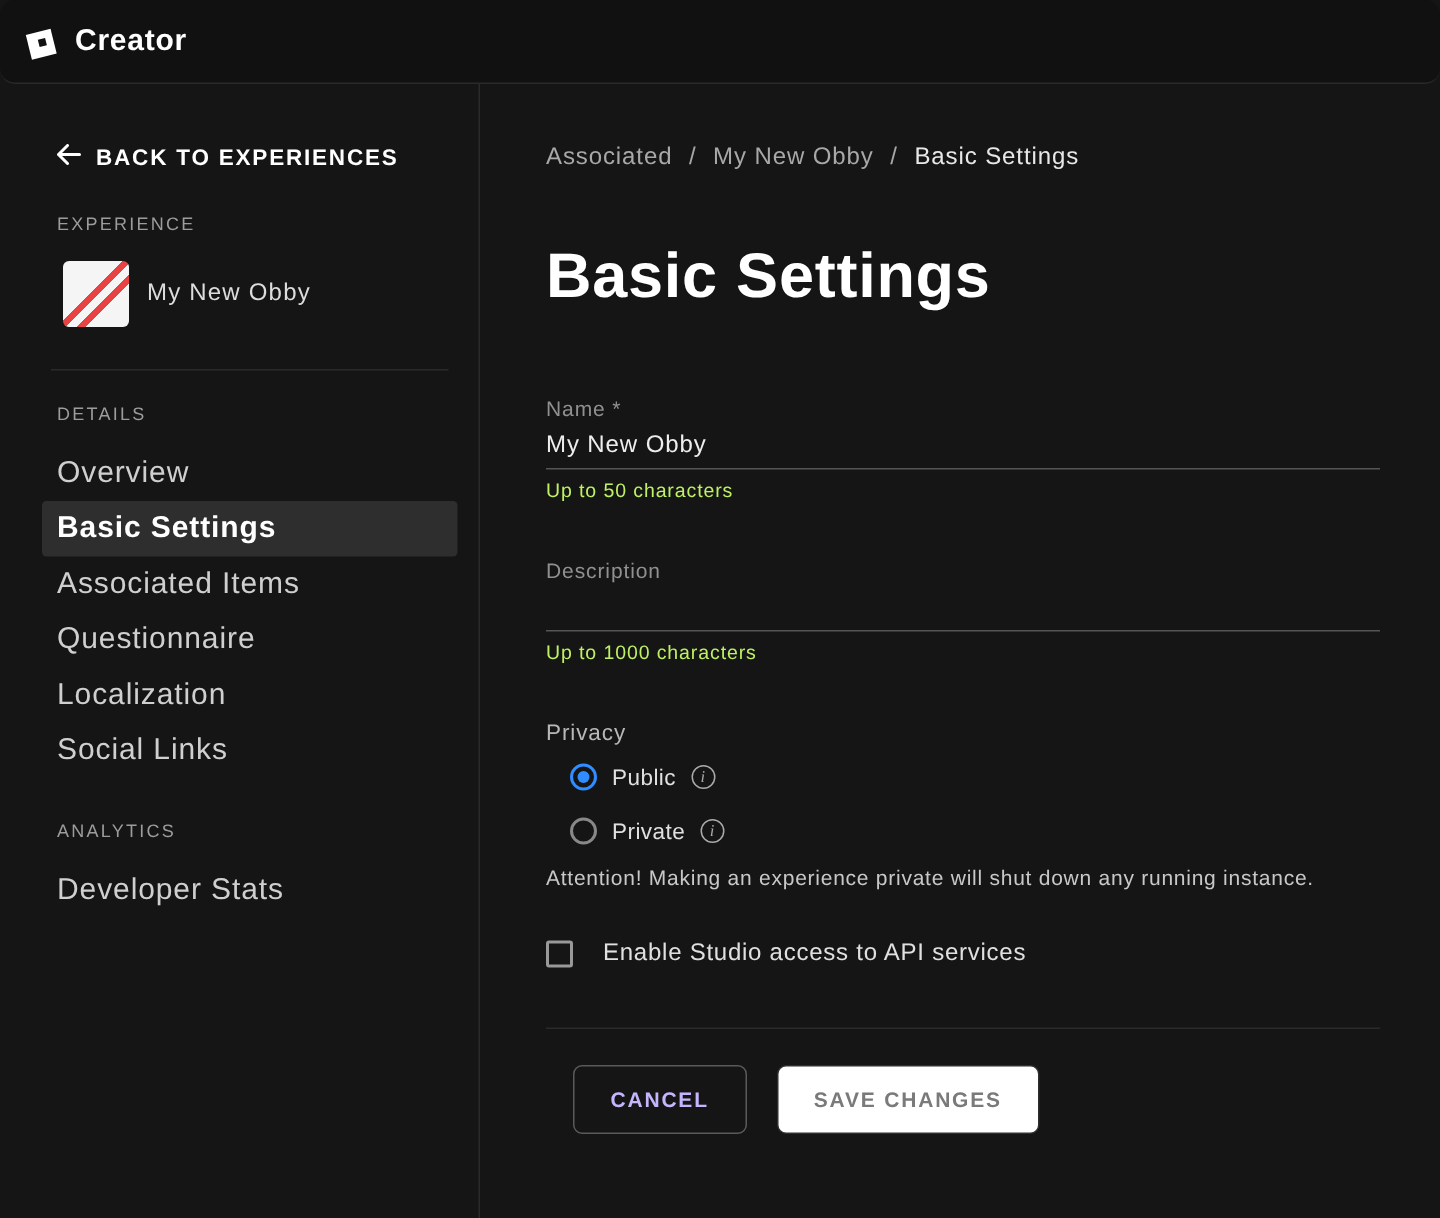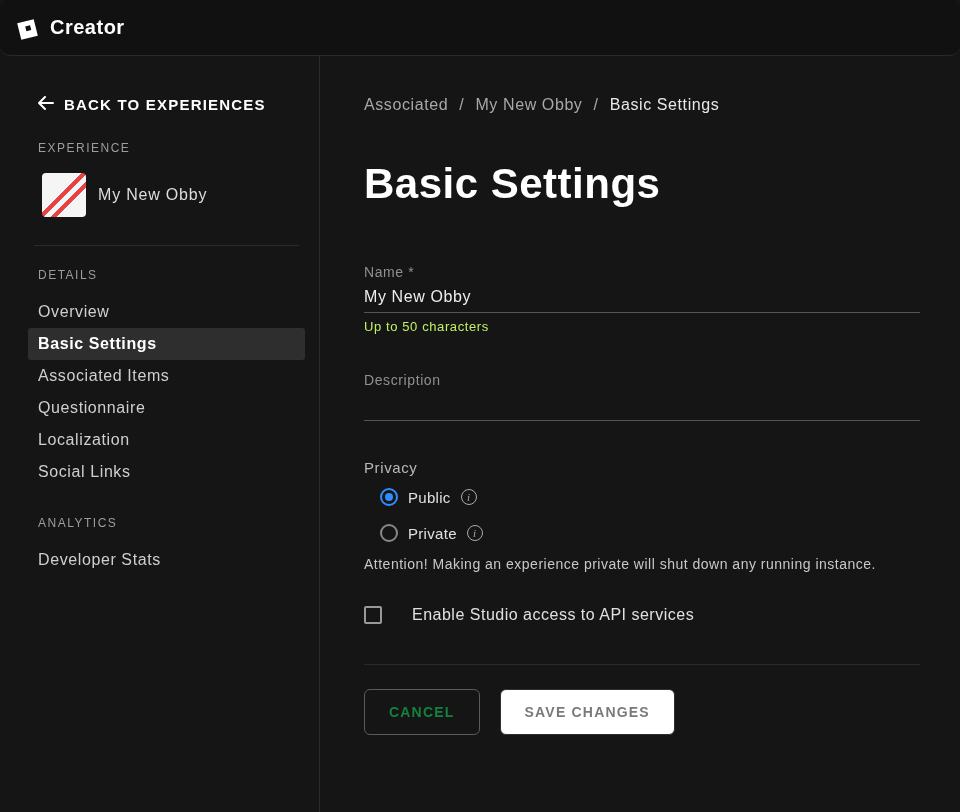--- a/index.html
+++ b/index.html
@@ -49,21 +49,21 @@
   .thumb {
     width: 44px; height: 44px; border-radius: 4px;
     background: linear-gradient(135deg, #f5f5f5 0%, #f5f5f5 45%, #e84343 45%, #e84343 52%, #f5f5f5 52%, #f5f5f5 60%, #e84343 60%, #e84343 67%, #f5f5f5 67%);
     flex-shrink: 0;
   }
   .experience-name { color: #ddd; font-size: 16px; letter-spacing: 0.8px; }
   .hr { border: none; border-top: 1px solid #2a2a2a; margin: 0 -4px 22px -4px; }
 
   .nav-item {
     display: block; padding: 7px 10px; margin: 0 -10px;
-    font-size: 16px; color: #cfcfcf; letter-spacing: 0.6px;
+    font-size: 20px; color: #cfcfcf; letter-spacing: 0.6px;
     border-radius: 3px; cursor: pointer;
   }
   .nav-item.active { background: #2e2e2e; color: #fff; font-weight: 600; }
   .nav-group { margin-bottom: 28px; }
 
   
   .main { flex: 1; padding: 40px 40px 0 44px; overflow: auto; }
   .breadcrumb { font-size: 16px; color: #a8a8a8; letter-spacing: 0.6px; margin-bottom: 46px; }
   .breadcrumb .sep { margin: 0 6px; }
   .breadcrumb .current { color: #e8e8e8; }
@@ -92,33 +92,33 @@
   .radio-row.selected .radio-inner { display: block; }
   .radio-label { color: #e0e0e0; }
   .info-icon {
     width: 16px; height: 16px; border: 1.5px solid #aaa; border-radius: 50%;
     display: inline-flex; align-items: center; justify-content: center;
     font-size: 11px; color: #aaa; font-style: italic; font-family: Georgia, serif;
     flex-shrink: 0; line-height: 1;
   }
   .warning { font-size: 14px; color: #c8c8c8; letter-spacing: 0.5px; margin-top: -4px; }
 
-  .checkbox-row { display: flex; align-items: flex-start; gap: 30px; margin: 34px 0 40px 0; cursor: pointer; }
+  .checkbox-row { display: flex; align-items: flex-start; gap: 20px; margin: 34px 0 40px 0; cursor: pointer; }
   .checkbox {
     width: 18px; height: 18px; border: 2px solid #999; border-radius: 2px; flex-shrink: 0;
   }
   .checkbox-label { font-size: 16px; color: #e0e0e0; letter-spacing: 0.5px; }
 
   .footer-hr { border: none; border-top: 1px solid #2a2a2a; margin-bottom: 24px; }
   .button-row { display: flex; gap: 20px; }
   .btn {
     padding: 14px 24px; font-size: 14px; font-weight: 700; letter-spacing: 1.2px;
     border-radius: 6px; cursor: pointer; font-family: inherit;
   }
-  .btn-cancel { background: transparent; border: 1.5px solid #5a5a5a; color: #15803d; }
+  .btn-cancel { background: transparent; border: 1.5px solid #5a5a5a; color: #c4b5fd; margin-left: 18px; }
   .btn-save { background: #ffffff; border: 1.5px solid #2f2f2f; color: #7a7a7a; cursor: default; }
 </style>
 </head>
 <body>
 
 <div class="topbar">
   <div class="logo">
     <span>
       <svg width="26" height="26" viewBox="0 0 26 26">
         <rect x="3" y="6" width="17" height="17" fill="#fff" transform="rotate(-14 11.5 14.5)"></rect>
@@ -178,20 +178,21 @@
 
     <div class="field">
       <label class="field-label">Name *</label>
       <input class="text-input" type="text" value="My New Obby" style="">
       <div class="field-help">Up to 50 characters</div>
     </div>
 
     <div class="field">
       <label class="field-label">Description</label>
       <input class="text-input" type="text" value="" style="">
+      <div class="field-help">Up to 1000 characters</div>
     </div>
 
     <div class="privacy-label">Privacy</div>
 
     <div class="radio-row selected">
       <span class="radio-outer">
           <span class="radio-inner"></span>
         </span>
       <span class="radio-label">Public</span>
       <span class="info-icon">i</span>

